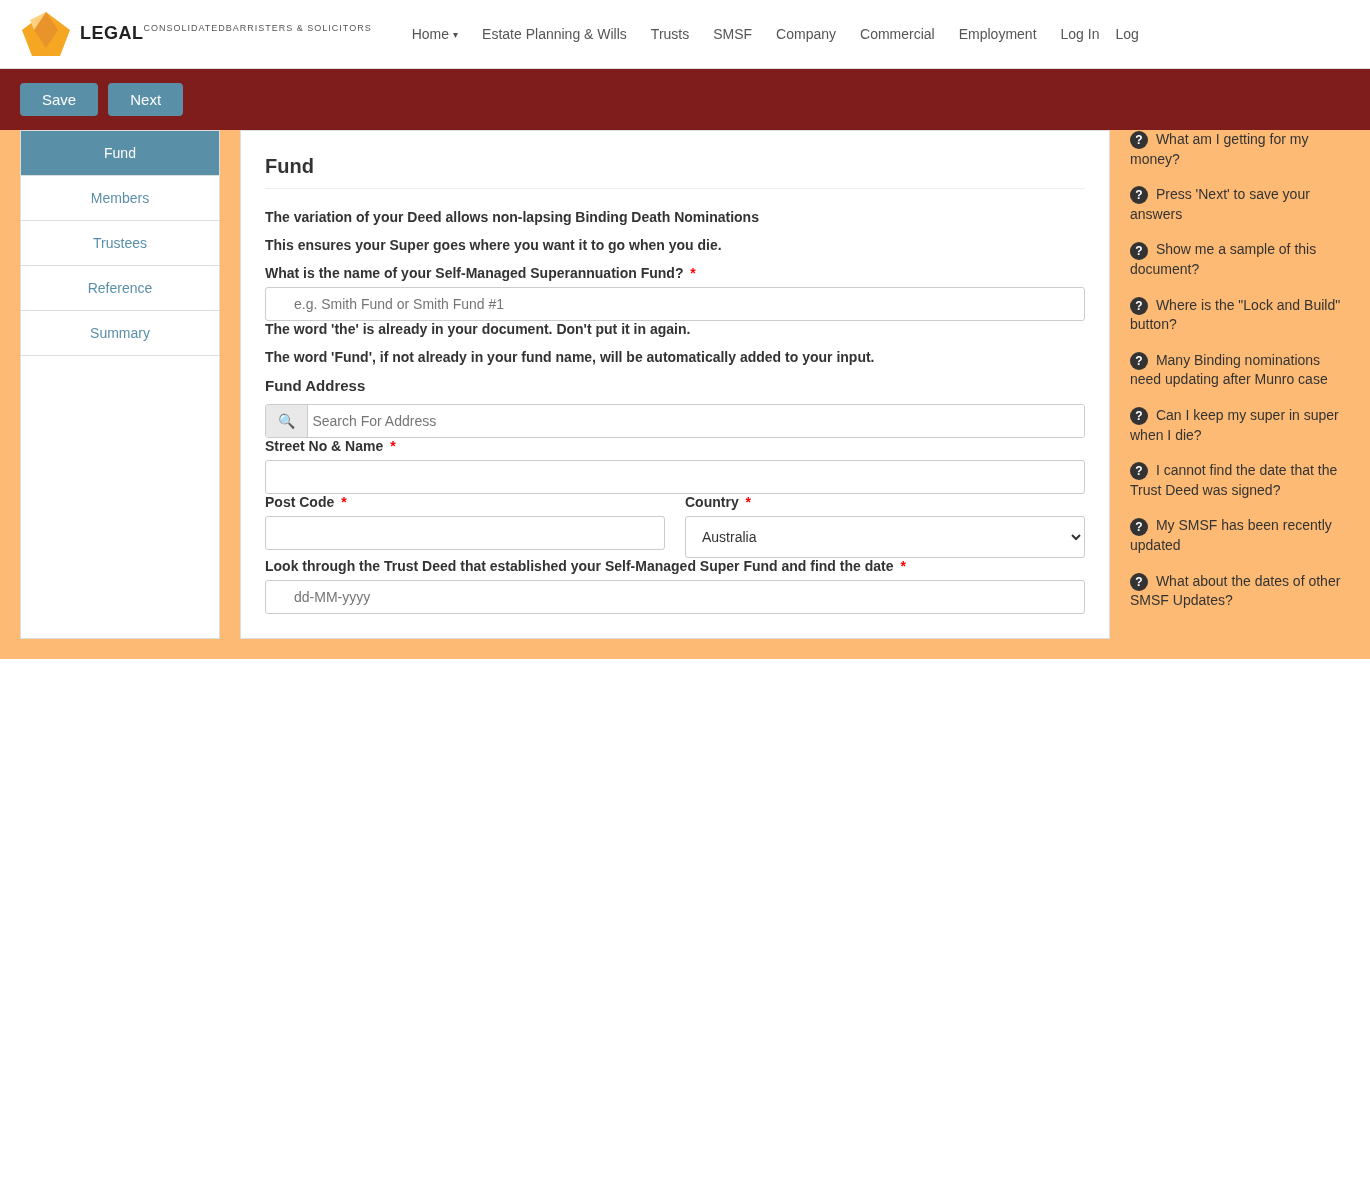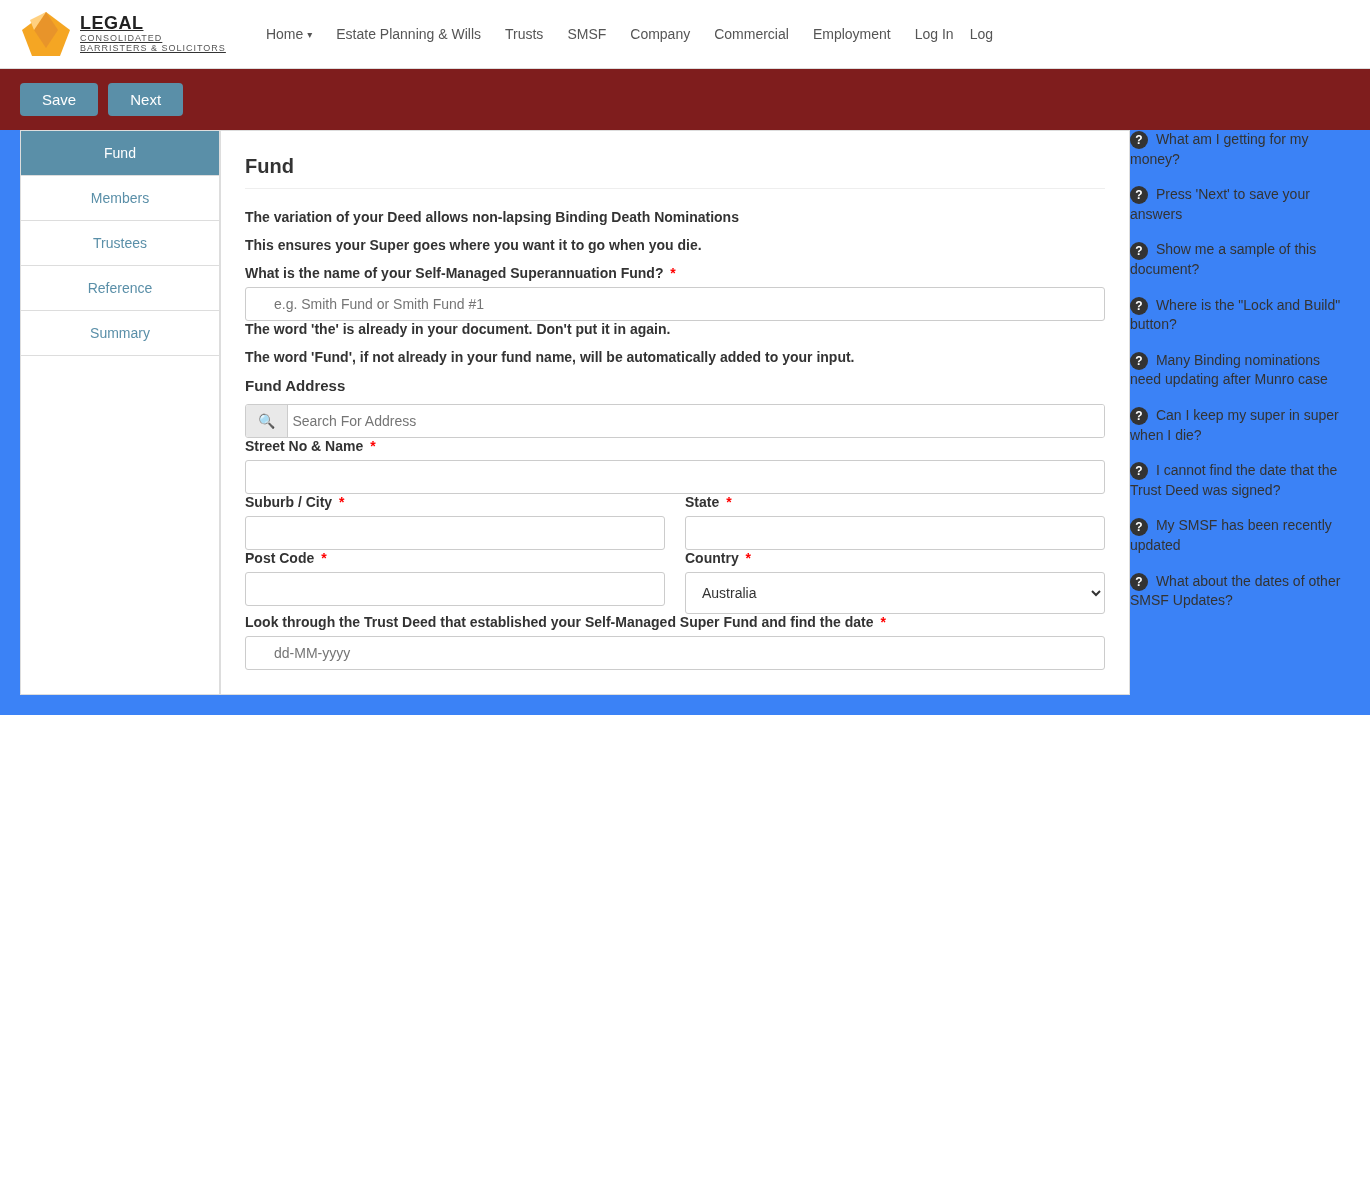--- a/index.html
+++ b/index.html
@@ -19,23 +19,22 @@
       margin-right: 40px;
       min-width: 160px;
     }
     .logo-icon {
       width: 52px;
       height: 48px;
       margin-right: 8px;
     }
     .logo-text {
       display: flex;
-      flex-direction: column;
+      flex-direction: row;
       line-height: 1.1;
-      text-decoration: underline;
     }
     .logo-text .brand {
       font-size: 18px;
       font-weight: 900;
       color: #222;
       letter-spacing: 0.5px;
     }
     .logo-text .sub {
       font-size: 9px;
       color: #555;
@@ -98,21 +97,22 @@
       padding: 5px 22px;
       font-size: 15px;
       border-radius: 4px;
       cursor: pointer;
     }
 
     
     .page-body {
       display: flex;
       padding: 0 20px 20px 20px;
-      background: #3b82f6;
+      gap: 20px;
+      background: #fdba74;
     }
 
     
     .sidebar {
       width: 200px;
       min-width: 200px;
       background: #fff;
       border: 1px solid #ddd;
     }
     .sidebar-item {
@@ -334,36 +334,20 @@
     </div>
 
     <div class="form-group">
       <label class="form-label">
         <span>Street No &amp; Name</span>
         <span class="required">*</span>
       </label>
       <input type="text" class="form-input" style="">
     </div>
 
-    <div class="two-col">
-      <div class="form-group">
-        <label class="form-label">
-          <span>Suburb / City</span>
-          <span class="required">*</span>
-        </label>
-        <input type="text" class="form-input" style="">
-      </div>
-      <div class="form-group">
-        <label class="form-label">
-          <span>State</span>
-          <span class="required">*</span>
-        </label>
-        <input type="text" class="form-input" style="">
-      </div>
-    </div>
 
     <div class="two-col">
       <div class="form-group">
         <label class="form-label">
           <span>Post Code</span>
           <span class="required">*</span>
         </label>
         <input type="text" class="form-input" style="">
       </div>
       <div class="form-group">

